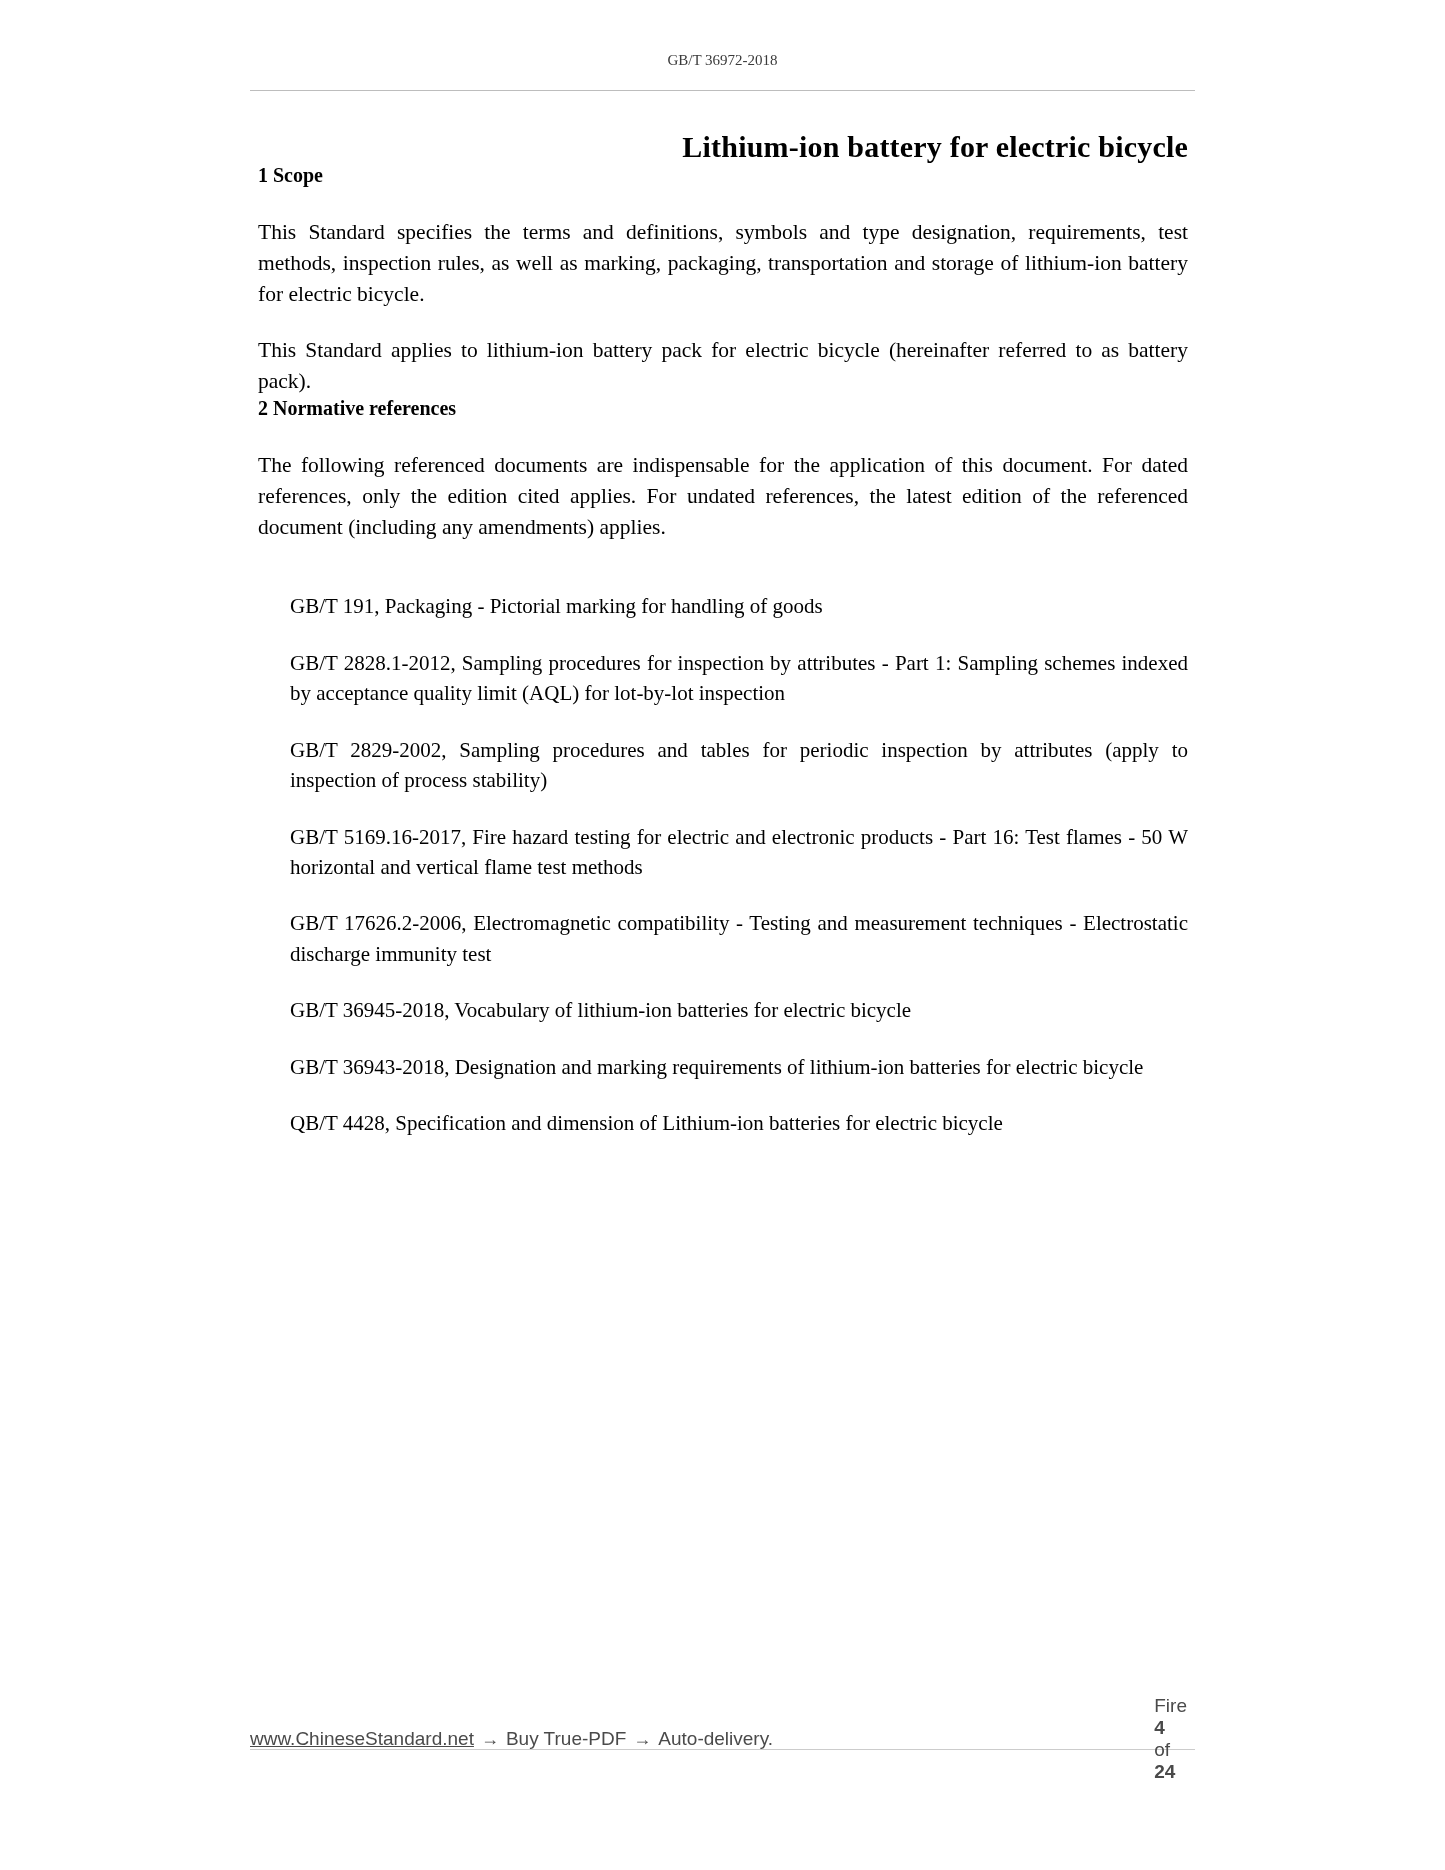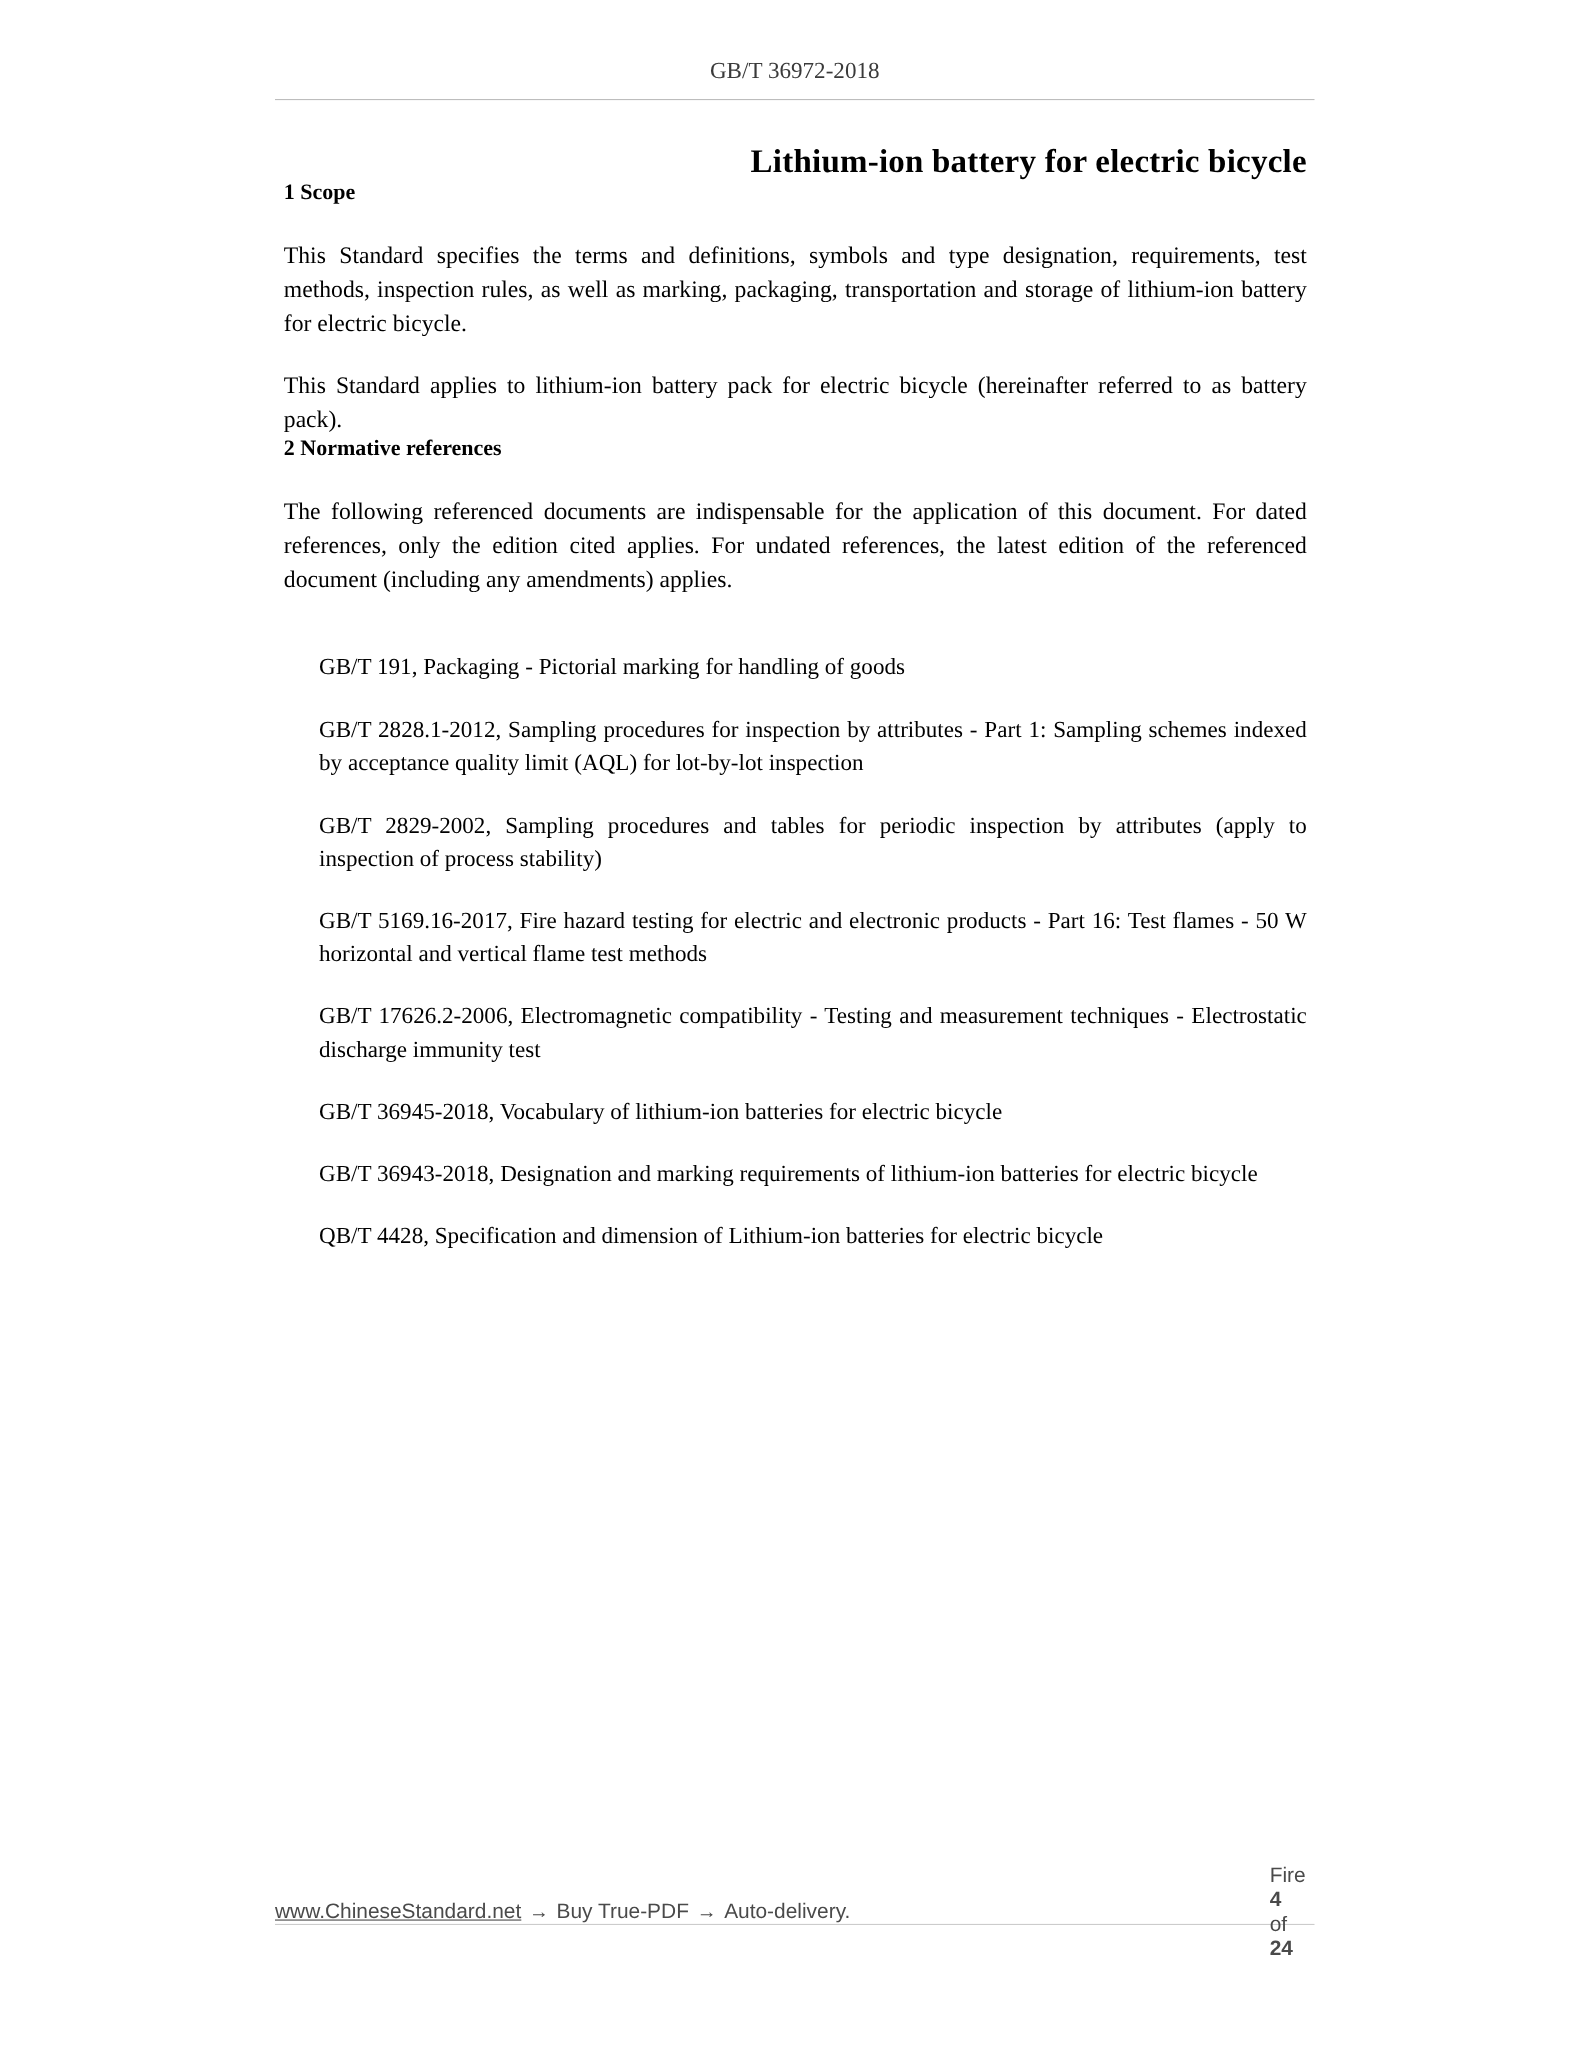--- a/index.html
+++ b/index.html
@@ -18,21 +18,21 @@
     margin: 0 auto;
     background: #ffffff;
     box-sizing: border-box;
   }
   .header {
     position: absolute;
     top: 52px;
     left: 250px;
     width: 945px;
     text-align: center;
-    font-size: 21px;
+    font-size: 15px;
     color: #3a3a3a;
     font-family: "Liberation Serif", serif;
   }
   .header-rule {
     position: absolute;
     top: 90px;
     left: 250px;
     width: 945px;
     border-bottom: 1px solid #bdbdbd;
   }
@@ -94,20 +94,21 @@
     left: 250px;
     width: 945px;
     font-family: "Liberation Sans", sans-serif;
     font-size: 19px;
     color: #4a4a4a;
     display: flex;
     align-items: center;
   }
   .footer-left {
     display: flex;
+    align-items: center;
     gap: 7px;
     flex: 1;
   }
   .footer-url {
     text-decoration: underline;
     color: #4a4a4a;
   }
   .arrow { font-size: 18px; }
   .footer-right {
     margin-right: 8px;

